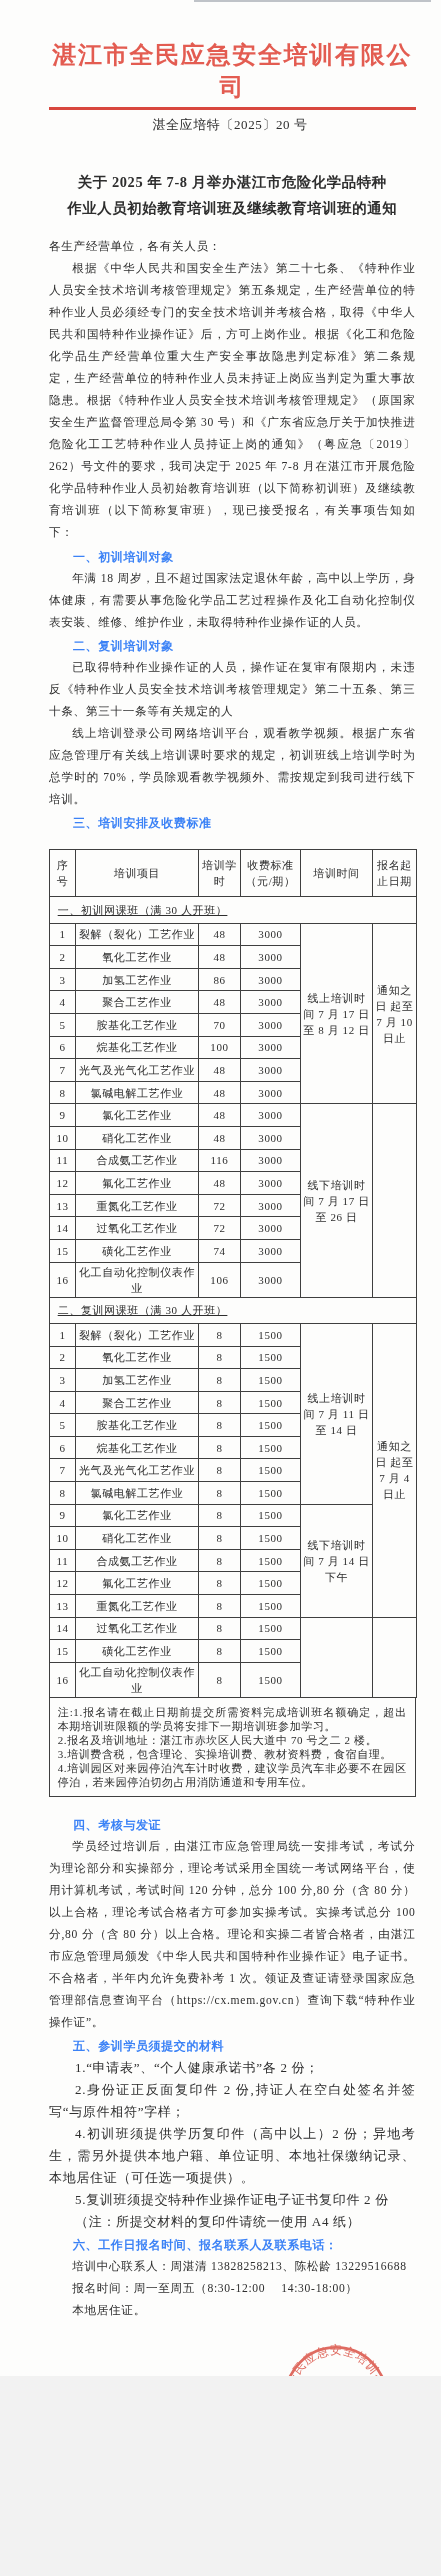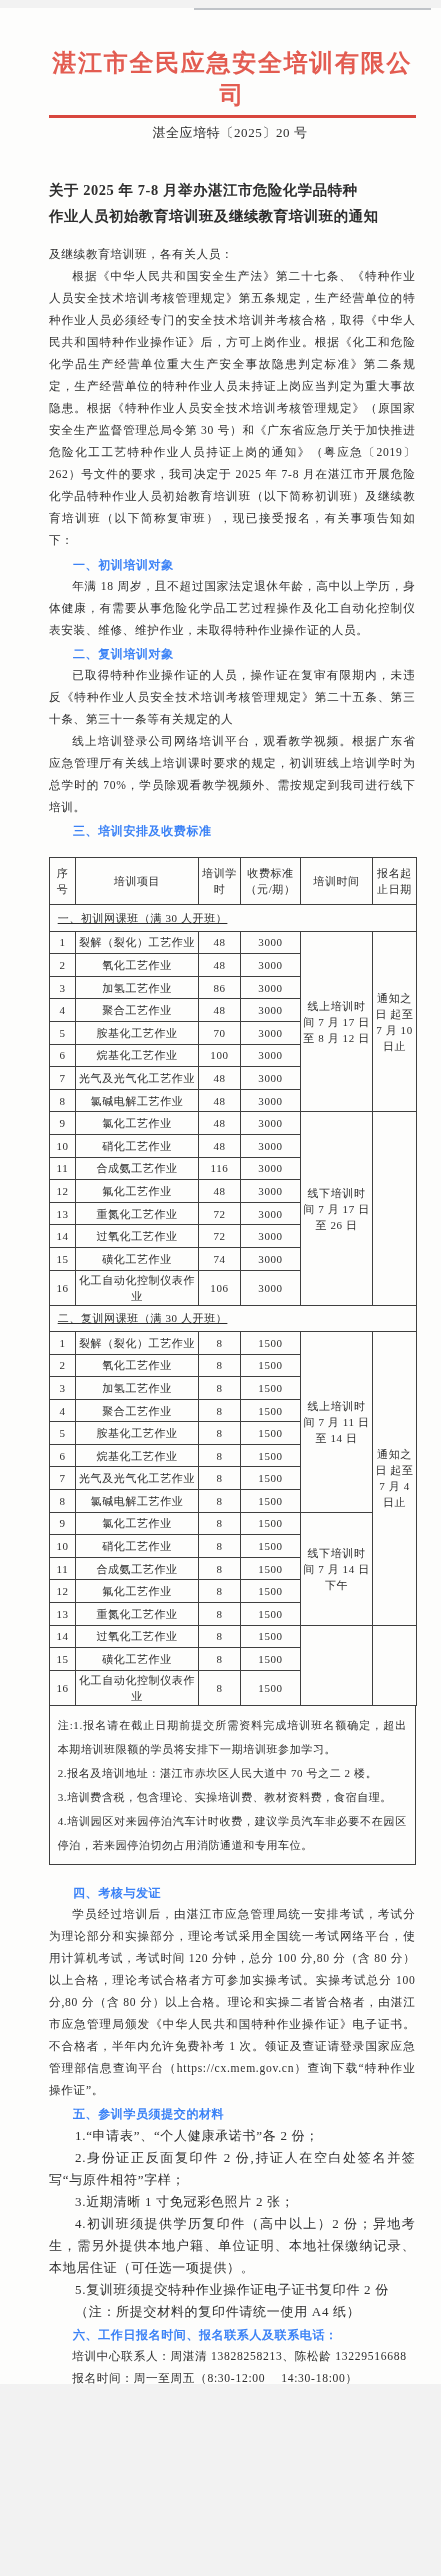--- a/index.html
+++ b/index.html
@@ -1,32 +1,32 @@
 <!DOCTYPE html>
 <html style="font-size:8.8px"><head>
 <meta charset="utf-8">
 <style>
   html,body{margin:0;padding:0;background:#f2f2f2;}
   .page{
-    position:relative;width:442px;height:2376px;margin:8px auto;
+    position:relative;width:442px;height:2376px;margin:0 auto;
     background:#fdfdfc;overflow:hidden;
     font-family:"Liberation Serif","DejaVu Serif",serif;
     color:#2e2e2e;
   }
   .scan-edge{position:absolute;top:0;right:11px;width:237px;height:2.2px;background:#8d939c;opacity:.55;}
   .content{padding:0 26.5px 0 49px;}
   
   .org-title{
     margin-top:39px;text-align:center;
     color:#e35c51;font-size:24px;font-weight:bold;letter-spacing:1.7px;
     font-family:"Liberation Serif","DejaVu Serif",serif;
   }
   .red-rule{margin-top:4.4px;height:2.2px;background:#d8473e;}
   .doc-no{margin-top:6.6px;text-align:center;padding-right:4.4px;font-size:13px;letter-spacing:0.6px;}
-  .doc-title{margin-top:36px;text-align:left;font-weight:bold;font-size:14.4px;line-height:25.4px;letter-spacing:0.6px;}
+  .doc-title{margin-top:36px;text-align:center;font-weight:bold;font-size:14.4px;line-height:25.4px;letter-spacing:0.6px;}
   
   .para{font-size:11.6px;line-height:22px;letter-spacing:0.7px;text-align:justify;}
   .indent{text-indent:2em;}
   .salutation{margin-top:15.5px;}
   .sec-heading{
     margin-top:1.1px;font-size:12px;font-weight:bold;color:#3b82f6;
     font-family:"Liberation Sans","DejaVu Sans",sans-serif;
     text-indent:2em;line-height:22px;letter-spacing:0.6px;
   }
   
@@ -37,21 +37,21 @@
     overflow:hidden;
   }
   table.sched thead th{height:44px;font-weight:normal;}
   .col-seq{width:26px;}.col-name{width:123px;}.col-hours{width:42px;}
   .col-fee{width:60px;}.col-time{width:72px;}.col-deadline{width:44px;}
   tr.label-row td{height:23px;text-align:left;padding-left:7.7px;letter-spacing:0.6px;text-decoration:underline;}
   tbody.data-rows tr{height:22.6px;}
   tr.page-split td{border-top:1.7px solid #2c2c2c;}
   .notes-box{
     border:0.6px solid #3f3f3f;border-top:none;padding:6.6px 7.7px 7.7px 7.7px;
-    font-size:11px;line-height:24px;letter-spacing:0.6px;text-align:justify;
+    font-size:11px;line-height:14px;letter-spacing:0.6px;text-align:justify;
   }
   
   .item{font-size:13px;line-height:22px;letter-spacing:0.7px;text-align:justify;text-indent:2em;}
   
   .sig-block{position:relative;margin-top:31px;height:116px;}
   .sig-company{position:absolute;left:182px;top:49px;font-size:12px;letter-spacing:0.6px;}
   .sig-date{position:absolute;left:216px;top:75px;font-size:17px;letter-spacing:0.6px;}
   .stamp{position:absolute;left:232px;top:-10px;opacity:.88;mix-blend-mode:multiply;}
   .qr-row{display:flex;align-items:center;margin-top:14.4px;}
   .qr-caption{font-size:11.6px;letter-spacing:0.7px;padding-left:17.7px;}
@@ -66,21 +66,21 @@
   <div class="content">
     <div class="org-title">湛江市全民应急安全培训有限公司</div>
     <div class="red-rule"></div>
     <div class="doc-no">湛全应培特〔2025〕20 号</div>
 
     <div class="doc-title">
       <div>关于 2025 年 7-8 月举办湛江市危险化学品特种</div>
       <div>作业人员初始教育培训班及继续教育培训班的通知</div>
     </div>
 
-    <div class="para salutation">及继续教育培训班，各有关人员：</div>
+    <div class="para salutation">各生产经营单位，各有关人员：</div>
     <div class="para indent">根据《中华人民共和国安全生产法》第二十七条、《特种作业人员安全技术培训考核管理规定》第五条规定，生产经营单位的特种作业人员必须经专门的安全技术培训并考核合格，取得《中华人民共和国特种作业操作证》后，方可上岗作业。根据《化工和危险化学品生产经营单位重大生产安全事故隐患判定标准》第二条规定，生产经营单位的特种作业人员未持证上岗应当判定为重大事故隐患。根据《特种作业人员安全技术培训考核管理规定》（原国家安全生产监督管理总局令第 30 号）和《广东省应急厅关于加快推进危险化工工艺特种作业人员持证上岗的通知》（粤应急〔2019〕262）号文件的要求，我司决定于 2025 年 7-8 月在湛江市开展危险化学品特种作业人员初始教育培训班（以下简称初训班）及继续教育培训班（以下简称复审班），现已接受报名，有关事项告知如下：</div>
 
     <div class="sec-heading">一、初训培训对象</div>
     <div class="para indent">年满 18 周岁，且不超过国家法定退休年龄，高中以上学历，身体健康，有需要从事危险化学品工艺过程操作及化工自动化控制仪表安装、维修、维护作业，未取得特种作业操作证的人员。</div>
 
     <div class="sec-heading">二、复训培训对象</div>
     <div class="para indent">已取得特种作业操作证的人员，操作证在复审有限期内，未违反《特种作业人员安全技术培训考核管理规定》第二十五条、第三十条、第三十一条等有关规定的人</div>
 
     <div class="para indent">线上培训登录公司网络培训平台，观看教学视频。根据广东省应急管理厅有关线上培训课时要求的规定，初训班线上培训学时为总学时的 70%，学员除观看教学视频外、需按规定到我司进行线下培训。</div>
 
@@ -329,21 +329,20 @@
         <div>4.培训园区对来园停泊汽车计时收费，建议学员汽车非必要不在园区停泊，若来园停泊切勿占用消防通道和专用车位。</div>
       </div>
 
     <div class="sec-heading" style="margin-top:16.6px">四、考核与发证</div>
     <div class="para indent">学员经过培训后，由湛江市应急管理局统一安排考试，考试分为理论部分和实操部分，理论考试采用全国统一考试网络平台，使用计算机考试，考试时间 120 分钟，总分 100 分,80 分（含 80 分）以上合格，理论考试合格者方可参加实操考试。实操考试总分 100 分,80 分（含 80 分）以上合格。理论和实操二者皆合格者，由湛江市应急管理局颁发《中华人民共和国特种作业操作证》电子证书。不合格者，半年内允许免费补考 1 次。领证及查证请登录国家应急管理部信息查询平台（https://cx.mem.gov.cn）查询下载“特种作业操作证”。</div>
 
     <div class="sec-heading">五、参训学员须提交的材料</div>
     <div id="materials-list">
         <div class="item">1.“申请表”、“个人健康承诺书”各 2 份；</div>
         <div class="item">2.身份证正反面复印件 2 份,持证人在空白处签名并签写“与原件相符”字样；</div>
-        <div class="item">3.近期清晰 1 寸免冠彩色照片 2 张；</div>
         <div class="item">4.初训班须提供学历复印件（高中以上）2 份；异地考生，需另外提供本地户籍、单位证明、本地社保缴纳记录、本地居住证（可任选一项提供）。</div>
         <div class="item">5.复训班须提交特种作业操作证电子证书复印件 2 份</div>
         <div class="item">（注：所提交材料的复印件请统一使用 A4 纸）</div>
       </div>
 
     <div class="sec-heading">六、工作日报名时间、报名联系人及联系电话：</div>
     <div class="para indent">培训中心联系人：周湛清 13828258213、陈松龄 13229516688</div>
     <div class="para indent">报名时间：周一至周五（8:30-12:00　 14:30-18:00）</div>
     <div class="para indent">本地居住证。</div>
 

